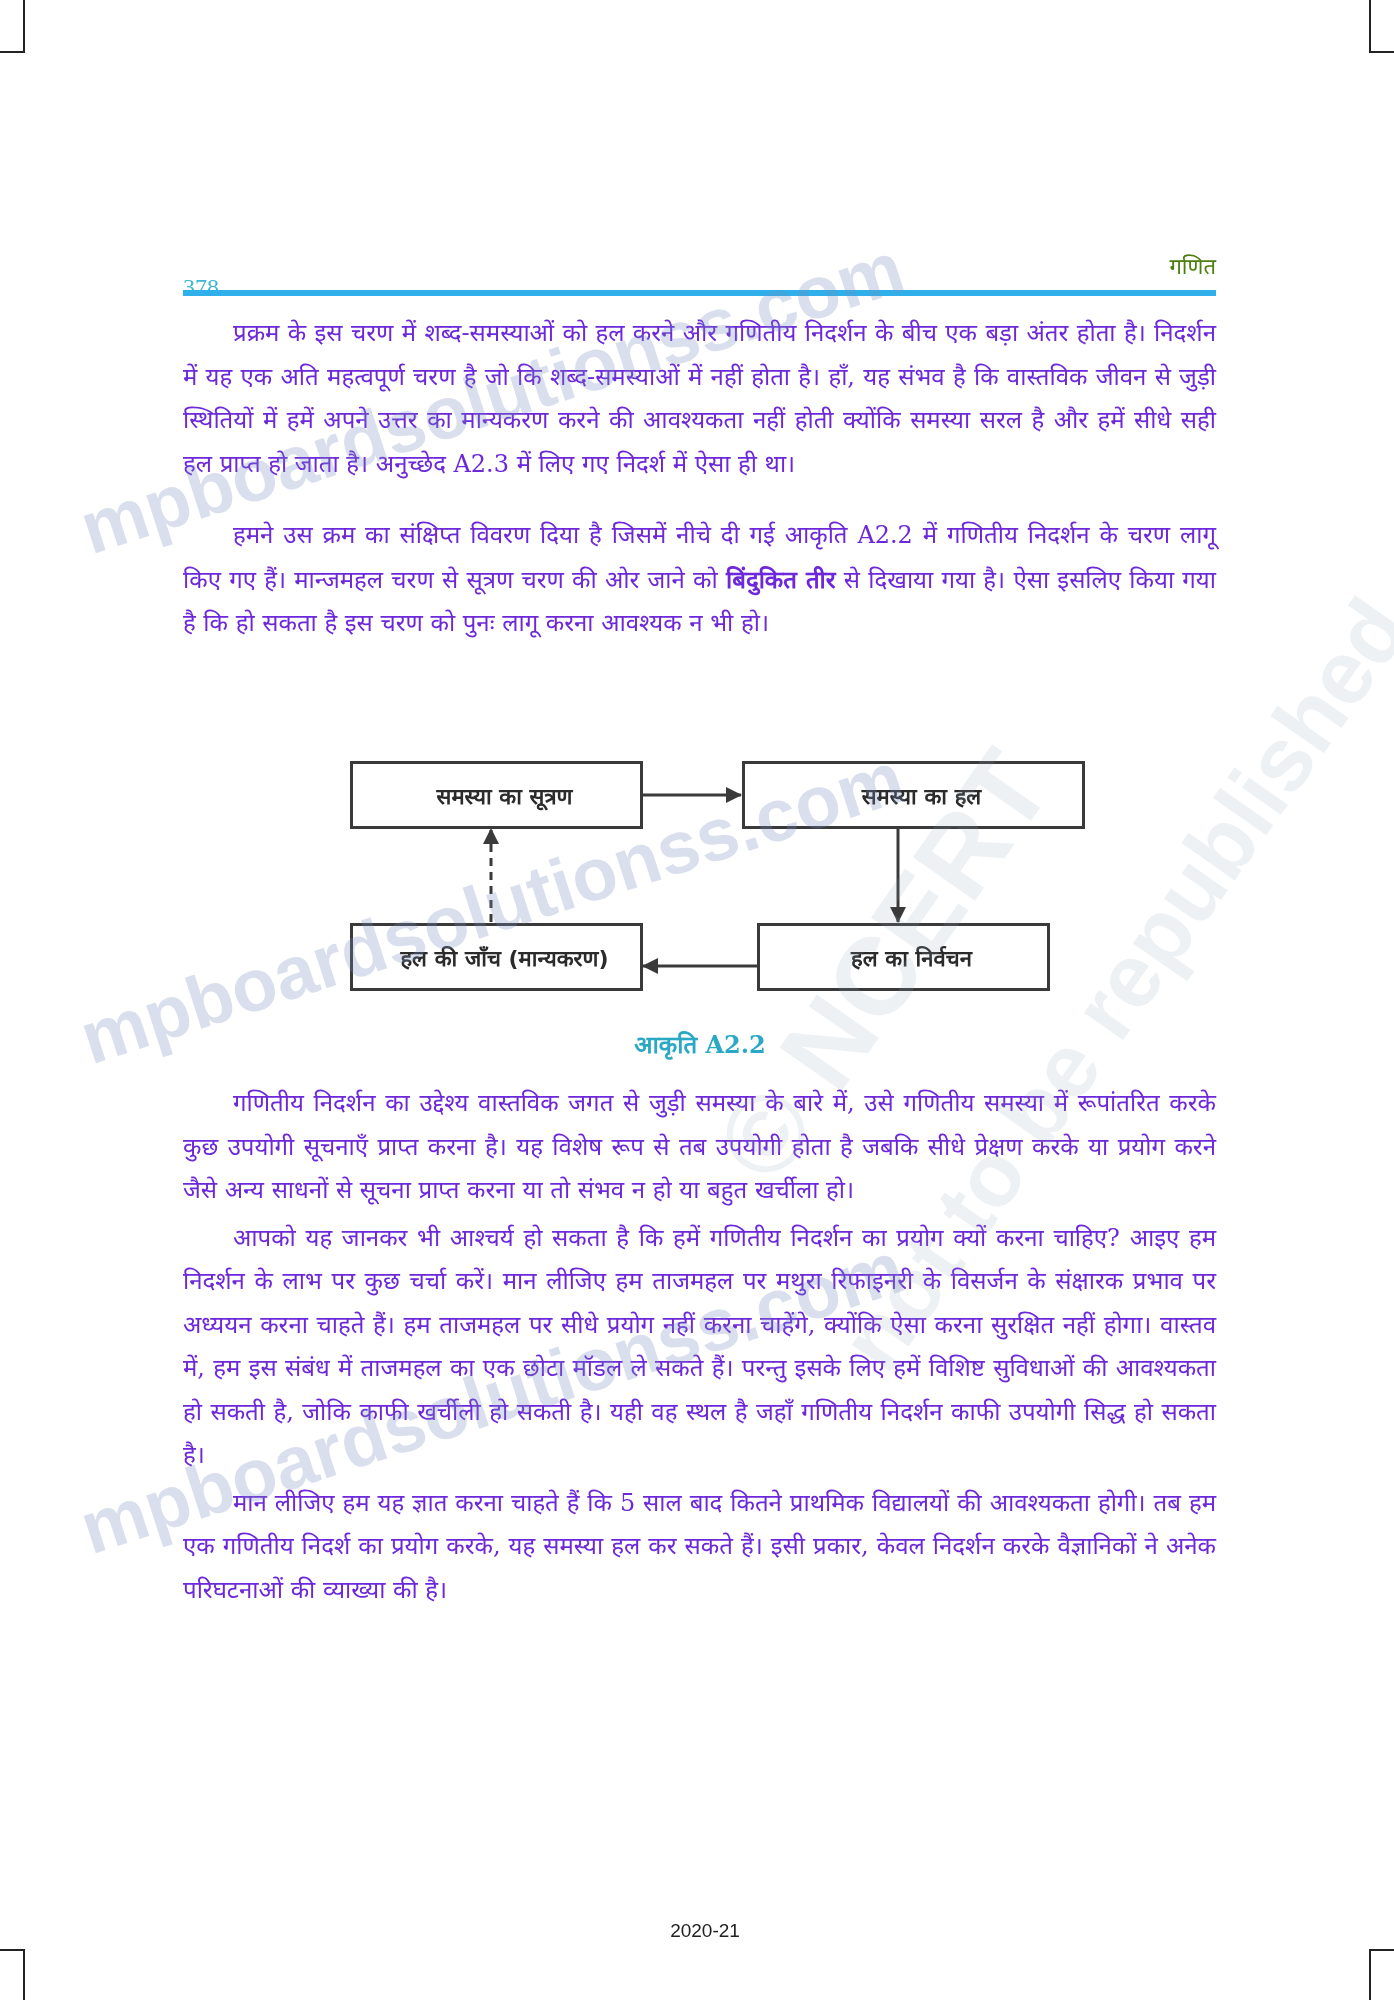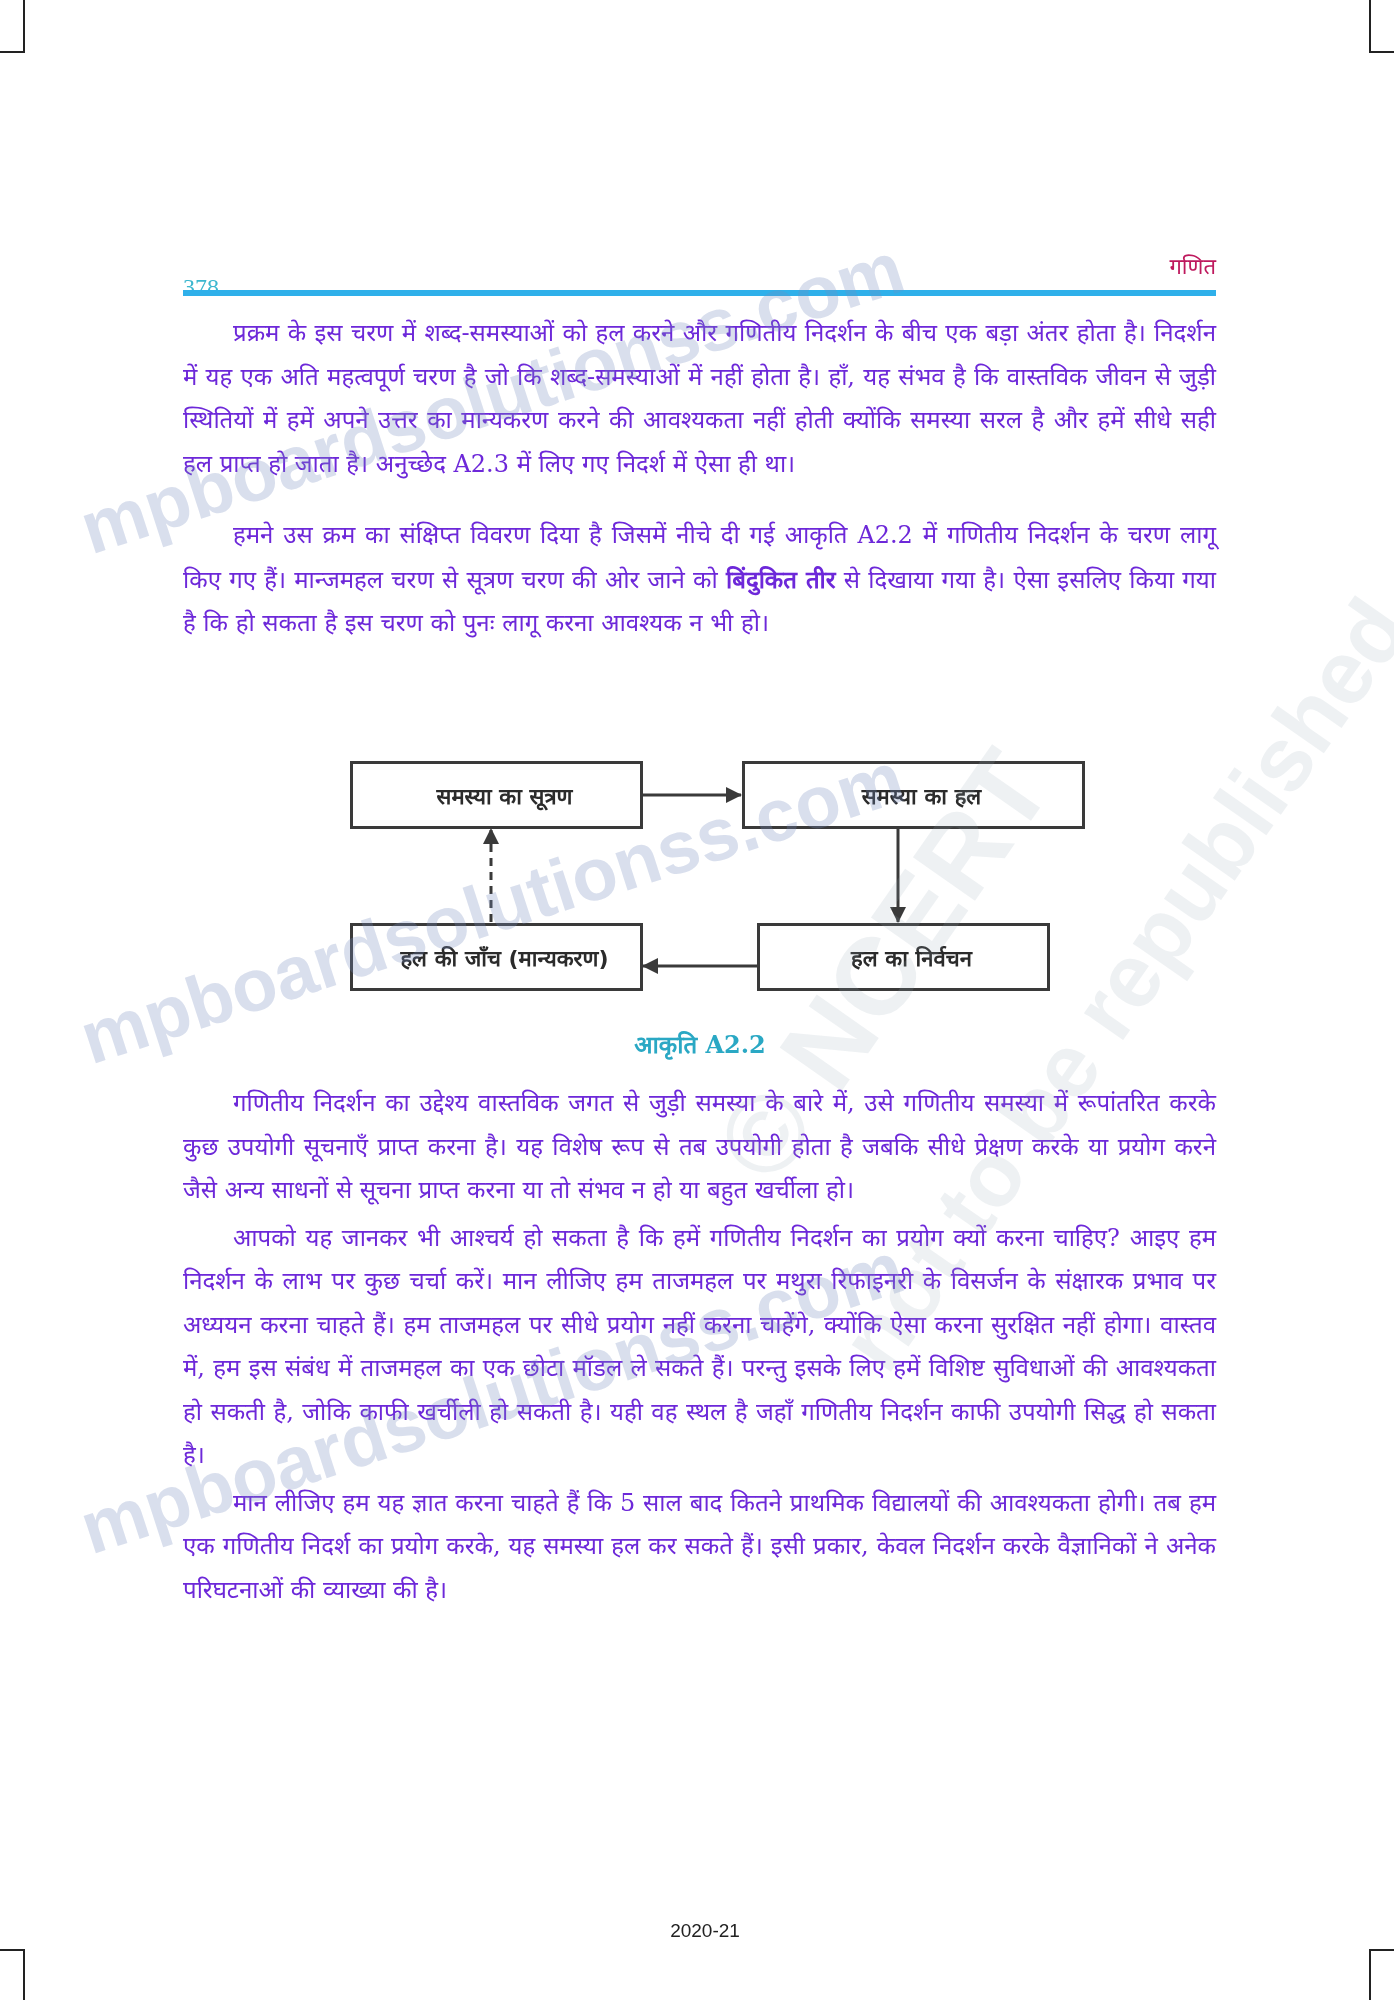--- a/index.html
+++ b/index.html
@@ -9,21 +9,21 @@
     font-family: "DejaVu Serif", "Liberation Serif", serif;
     color: #2b2b2b;
   }
   .crop { position: absolute; background: #222; }
   .header-num {
     position: absolute; left: 183px; top: 254px;
     font-family: "Liberation Serif", serif; font-size: 24px; color: #3bb7cf; margin-top: 20px;
   }
   .header-title {
     position: absolute; right: 178px; top: 250px;
-    font-family: Liberation Sans, sans-serif; font-size: 22px; color: #be185d;
+    font-family: Liberation Sans, sans-serif; font-size: 22px; color: #4d7c0f;
   }
   .header-rule {
     position: absolute; left: 183px; top: 290px; width: 1033px; height: 6px;
     background: #2fb0ea;
   }
   .text-block {
     position: absolute; left: 183px; width: 1033px;
     font-size: 24px; line-height: 43.5px; text-align: justify;
     font-family: "DejaVu Serif", serif; color: #6d28d9;
   }

